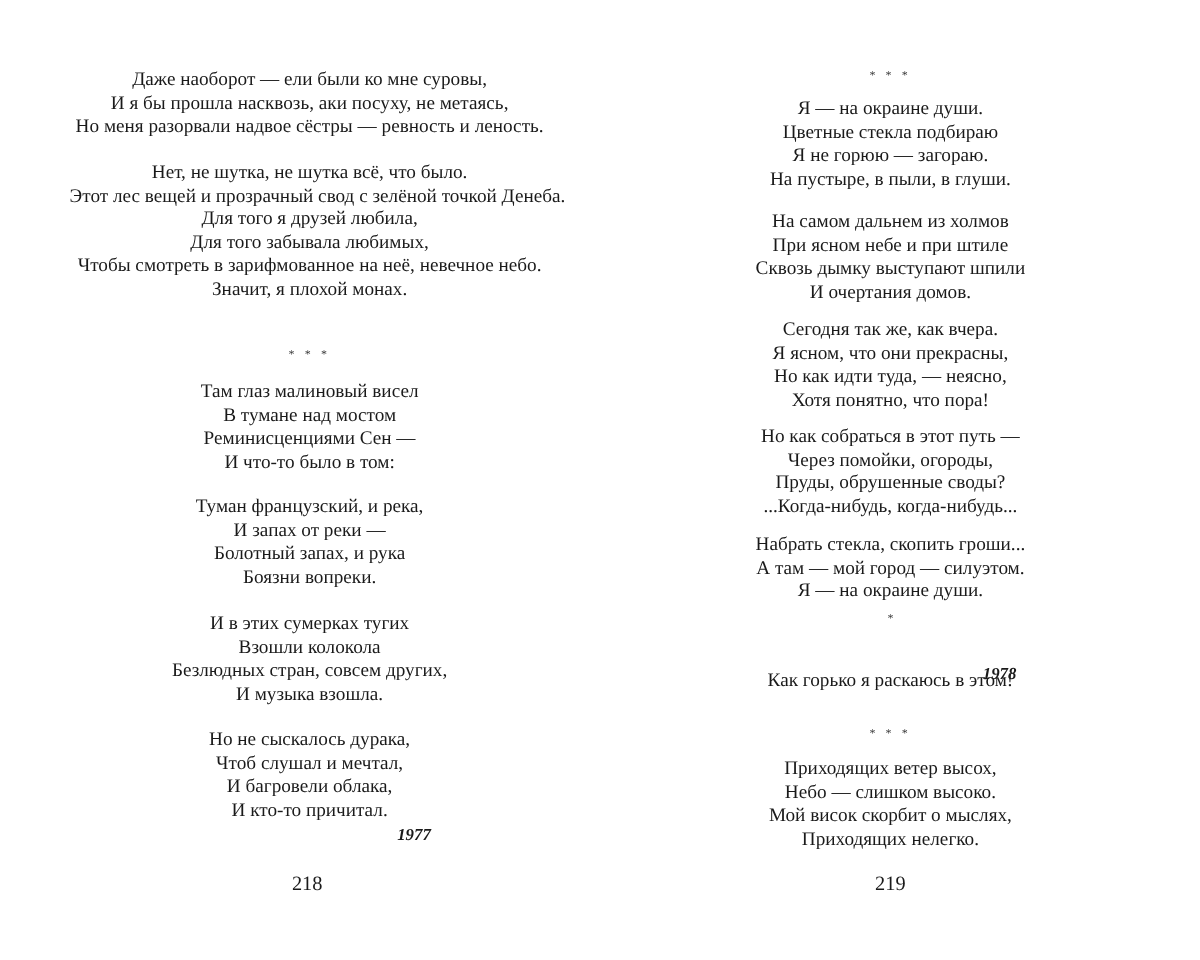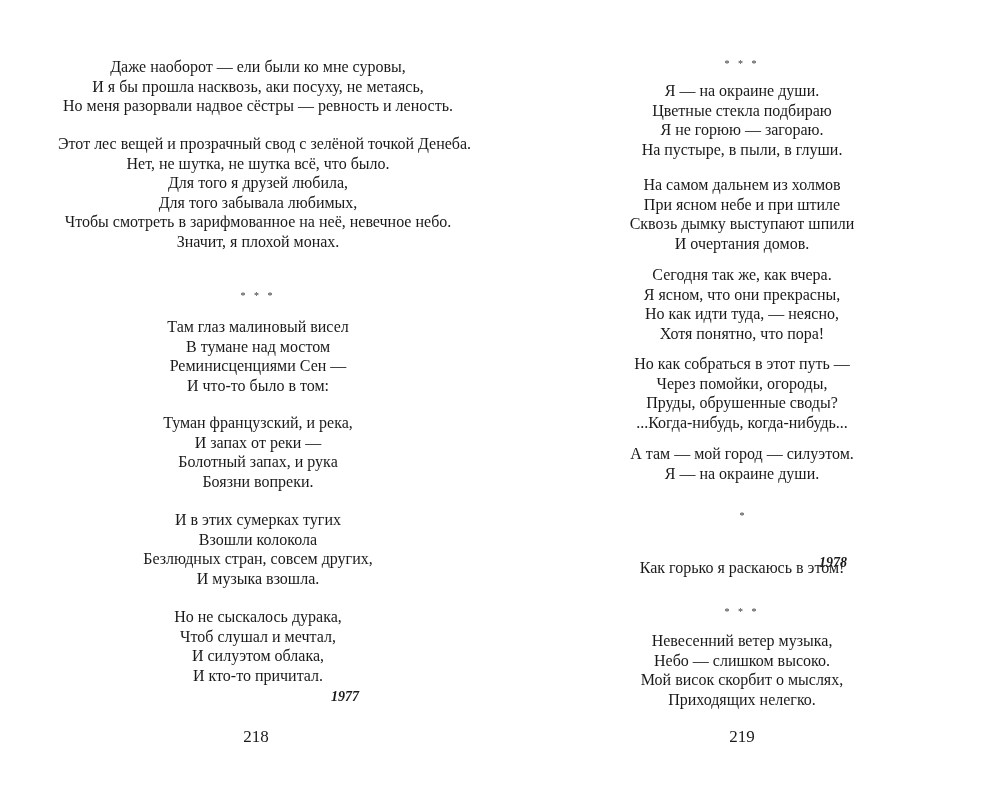--- a/index.html
+++ b/index.html
@@ -33,22 +33,22 @@
 <body>
 
 <div class="page left">
   <div class="block" style="left:58px; width:400px; top:57px;">
     <span class="line">Даже наоборот — ели были ко мне суровы,</span>
     <span class="line">И я бы прошла насквозь, аки посуху, не метаясь,</span>
     <span class="line">Но меня разорвали надвое сёстры — ревность и леность.</span>
   </div>
 
   <div class="block" style="left:58px; width:400px; top:134px;">
+    <span class="line">Нет, не шутка, не шутка всё, что было.</span>
     <span class="line">Этот лес вещей и прозрачный свод с зелёной точкой Денеба.</span>
-    <span class="line">Нет, не шутка, не шутка всё, что было.</span>
     <span class="line">Для того я друзей любила,</span>
     <span class="line">Для того забывала любимых,</span>
     <span class="line">Чтобы смотреть в зарифмованное на неё, невечное небо.</span>
     <span class="line">Значит, я плохой монах.</span>
   </div>
 
   <div class="stars" style="left:208px; width:100px; top:290px;">* * *</div>
 
   <div class="block" style="left:108px; width:300px; top:317px;">
     <span class="line">Там глаз малиновый висел</span>
@@ -67,21 +67,21 @@
   <div class="block" style="left:108px; width:300px; top:510px;">
     <span class="line">И в этих сумерках тугих</span>
     <span class="line">Взошли колокола</span>
     <span class="line">Безлюдных стран, совсем других,</span>
     <span class="line">И музыка взошла.</span>
   </div>
 
   <div class="block" style="left:108px; width:300px; top:607px;">
     <span class="line">Но не сыскалось дурака,</span>
     <span class="line">Чтоб слушал и мечтал,</span>
-    <span class="line">И силуэтом облака,</span>
+    <span class="line">И багровели облака,</span>
     <span class="line">И кто-то причитал.</span>
   </div>
 
   <div class="year" style="left:331px; top:689px;">1977</div>
 
   <div class="pagenum" style="left:226px; top:727px;">218</div>
 </div>
 
 <div class="page right">
   <div class="stars" style="left:192px; width:100px; top:58px;">* * *</div>
@@ -108,35 +108,36 @@
   </div>
 
   <div class="block" style="left:92px; width:300px; top:354px;">
     <span class="line">Но как собраться в этот путь —</span>
     <span class="line">Через помойки, огороды,</span>
     <span class="line">Пруды, обрушенные своды?</span>
     <span class="line">...Когда-нибудь, когда-нибудь...</span>
   </div>
 
   <div class="block" style="left:92px; width:300px; top:444px;">
+    <span class="line">Набрать стекла, скопить гроши...</span>
     <span class="line">А там — мой город — силуэтом.</span>
     <span class="line">Я — на окраине души.</span>
   </div>
 
   <div class="stars" style="left:192px; width:100px; top:510px; letter-spacing:0;">*</div>
 
   <div class="block" style="left:92px; width:300px; top:528px;margin-top:30px;">
     <span class="line">Как горько я раскаюсь в этом!</span>
   </div>
 
   <div class="year" style="left:319px; top:555px;">1978</div>
 
   <div class="stars" style="left:192px; width:100px; top:606px;">* * *</div>
 
   <div class="block" style="left:92px; width:300px; top:631px;">
-    <span class="line">Невесенний ветер музыка,</span>
+    <span class="line">Приходящих ветер высох,</span>
     <span class="line">Небо — слишком высоко.</span>
     <span class="line">Мой висок скорбит о мыслях,</span>
     <span class="line">Приходящих нелегко.</span>
   </div>
 
   <div class="pagenum" style="left:212px; top:727px;">219</div>
 </div>
 
 </body></html>

